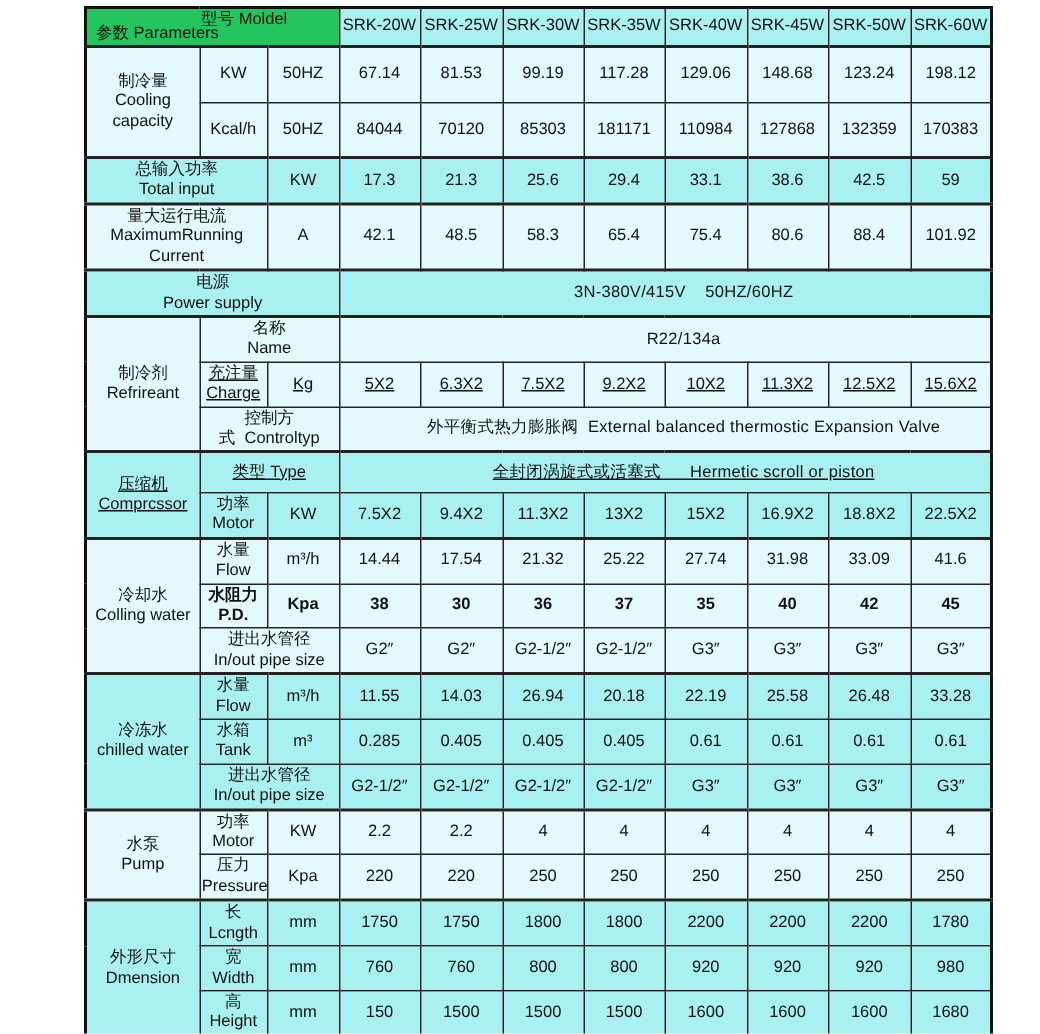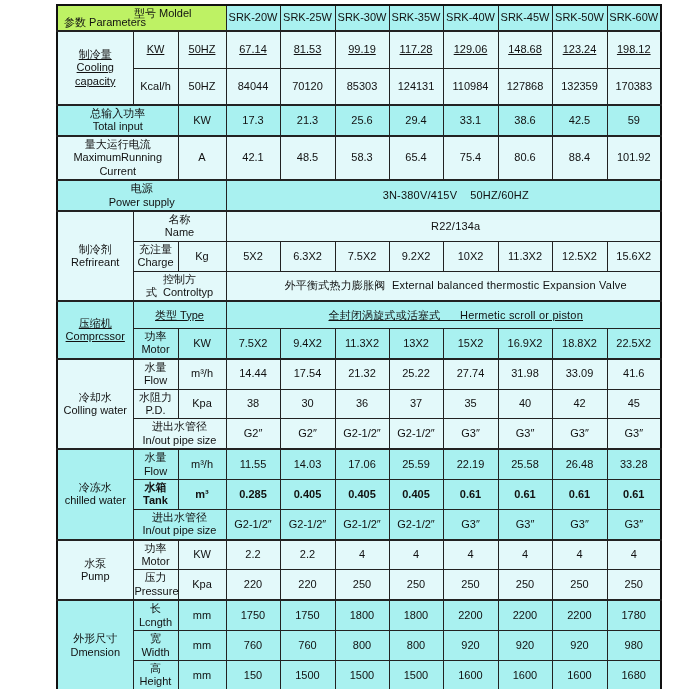--- a/index.html
+++ b/index.html
@@ -8,21 +8,21 @@
   table{border-collapse:collapse;table-layout:fixed;width:604px;border:2px solid #111;}
   td{border:1px solid #222;text-align:center;vertical-align:middle;font-size:11px;
      line-height:1.22;padding:1px 1px;white-space:pre-line;overflow:hidden;}
   tr.sec td{border-top-width:2px;}
   tr.cyan td{background:#a9f1f0;}
   tr.pale td{background:#e3f9fa;}
   td.span-val{letter-spacing:.2px;padding-left:26px;}
   td.diag{position:relative;padding:0;
      background-image:linear-gradient(to bottom right,transparent calc(50% - .7px),
        #111 calc(50% - .7px),#111 calc(50% + .7px),transparent calc(50% + .7px));}
-  tr.cyan td.diag{background-color:#bef264;}
+  tr.cyan td.diag{background-color:#22c55e;}
   .diag-top{position:absolute;top:1px;right:34px;font-size:11px;}
   .diag-bottom{position:absolute;bottom:1px;left:6px;font-size:11px;}
 </style>
 </head>
 <body>
 
 <div class="wrap">
   <table>
     <colgroup>
         <col style="width: 76px;">
@@ -42,41 +42,41 @@
           <td colspan="3" class="diag"><span class="diag-top">型号 Moldel</span><span class="diag-bottom">参数 Parameters</span></td>
           <td class="val">SRK-20W</td>
           <td class="val">SRK-25W</td>
           <td class="val">SRK-30W</td>
           <td class="val">SRK-35W</td>
           <td class="val">SRK-40W</td>
           <td class="val">SRK-45W</td>
           <td class="val">SRK-50W</td>
           <td class="val">SRK-60W</td>
         </tr>
-        <tr class="pale sec" style="height: 37px; text-decoration: underline;">
+        <tr class="pale sec" style="height: 37px;">
           <td rowspan="2" class="lab">制冷量
 Cooling capacity</td>
           <td class="lab">KW</td>
           <td class="lab">50HZ</td>
           <td class="val">67.14</td>
           <td class="val">81.53</td>
           <td class="val">99.19</td>
           <td class="val">117.28</td>
           <td class="val">129.06</td>
           <td class="val">148.68</td>
           <td class="val">123.24</td>
           <td class="val">198.12</td>
         </tr>
         <tr class="pale" style="height: 37px;">
           <td class="lab">Kcal/h</td>
           <td class="lab">50HZ</td>
           <td class="val">84044</td>
           <td class="val">70120</td>
           <td class="val">85303</td>
-          <td class="val">124131</td>
+          <td class="val">181171</td>
           <td class="val">110984</td>
           <td class="val">127868</td>
           <td class="val">132359</td>
           <td class="val">170383</td>
         </tr>
         <tr class="cyan sec" style="height: 29px;">
           <td colspan="2" class="lab">总输入功率
 Total input</td>
           <td class="lab">KW</td>
           <td class="val">17.3</td>
@@ -106,21 +106,21 @@
 Power supply</td>
           <td colspan="8" class="span-val">3N-380V/415V&nbsp;&nbsp;&nbsp;&nbsp;50HZ/60HZ</td>
         </tr>
         <tr class="pale sec" style="height: 28px;">
           <td rowspan="3" class="lab">制冷剂
 Refrireant</td>
           <td colspan="2" class="lab">名称
 Name</td>
           <td colspan="8" class="span-val">R22/134a</td>
         </tr>
-        <tr class="pale" style="height: 29px;">
+        <tr class="pale" style="height: 29px; text-decoration: underline;">
           <td class="lab">充注量
 Charge</td>
           <td class="lab">Kg</td>
           <td class="val">5X2</td>
           <td class="val">6.3X2</td>
           <td class="val">7.5X2</td>
           <td class="val">9.2X2</td>
           <td class="val">10X2</td>
           <td class="val">11.3X2</td>
           <td class="val">12.5X2</td>
@@ -157,21 +157,21 @@
           <td class="lab">m³/h</td>
           <td class="val">14.44</td>
           <td class="val">17.54</td>
           <td class="val">21.32</td>
           <td class="val">25.22</td>
           <td class="val">27.74</td>
           <td class="val">31.98</td>
           <td class="val">33.09</td>
           <td class="val">41.6</td>
         </tr>
-        <tr class="pale" style="height: 29px;">
+        <tr class="pale" style="height: 29px; font-weight: bold;">
           <td class="lab">水阻力
 P.D.</td>
           <td class="lab">Kpa</td>
           <td class="val">38</td>
           <td class="val">30</td>
           <td class="val">36</td>
           <td class="val">37</td>
           <td class="val">35</td>
           <td class="val">40</td>
           <td class="val">42</td>
@@ -190,28 +190,28 @@
           <td class="val">G3″</td>
         </tr>
         <tr class="cyan sec" style="height: 27px;">
           <td rowspan="3" class="lab">冷冻水
 chilled water</td>
           <td class="lab">水量
 Flow</td>
           <td class="lab">m³/h</td>
           <td class="val">11.55</td>
           <td class="val">14.03</td>
-          <td class="val">17.06</td>
-          <td class="val">25.59</td>
+          <td class="val">26.94</td>
+          <td class="val">20.18</td>
           <td class="val">22.19</td>
           <td class="val">25.58</td>
           <td class="val">26.48</td>
           <td class="val">33.28</td>
         </tr>
-        <tr class="cyan" style="height: 29px; font-weight: bold;">
+        <tr class="cyan" style="height: 29px;">
           <td class="lab">水箱
 Tank</td>
           <td class="lab">m³</td>
           <td class="val">0.285</td>
           <td class="val">0.405</td>
           <td class="val">0.405</td>
           <td class="val">0.405</td>
           <td class="val">0.61</td>
           <td class="val">0.61</td>
           <td class="val">0.61</td>

